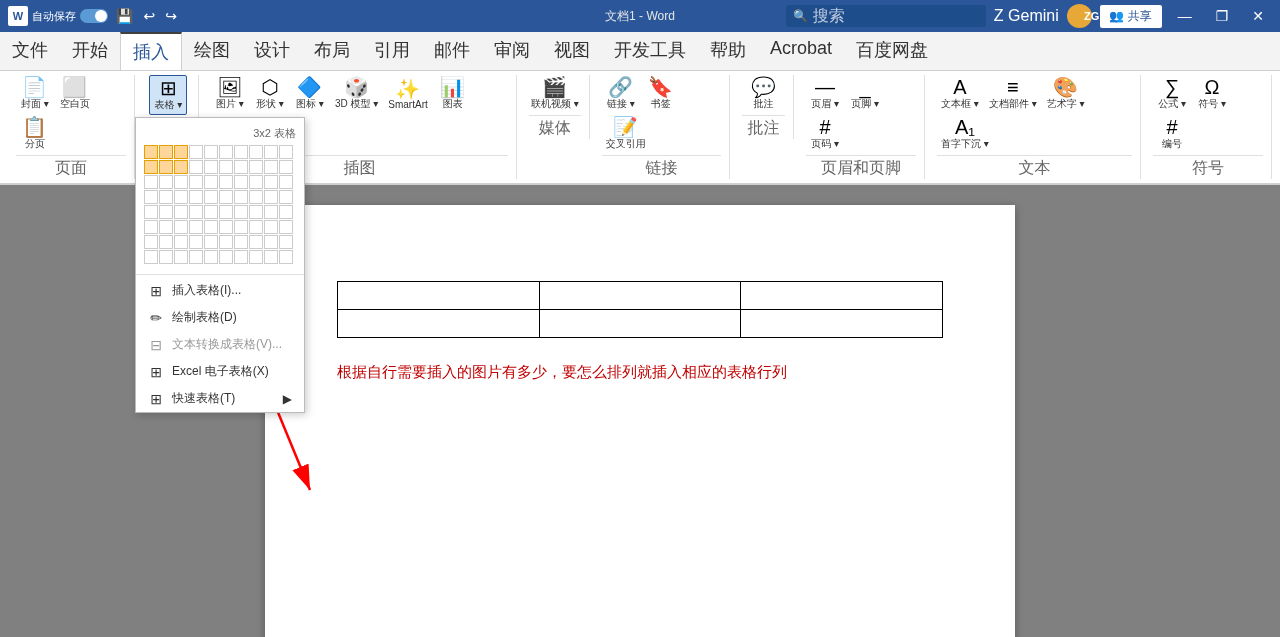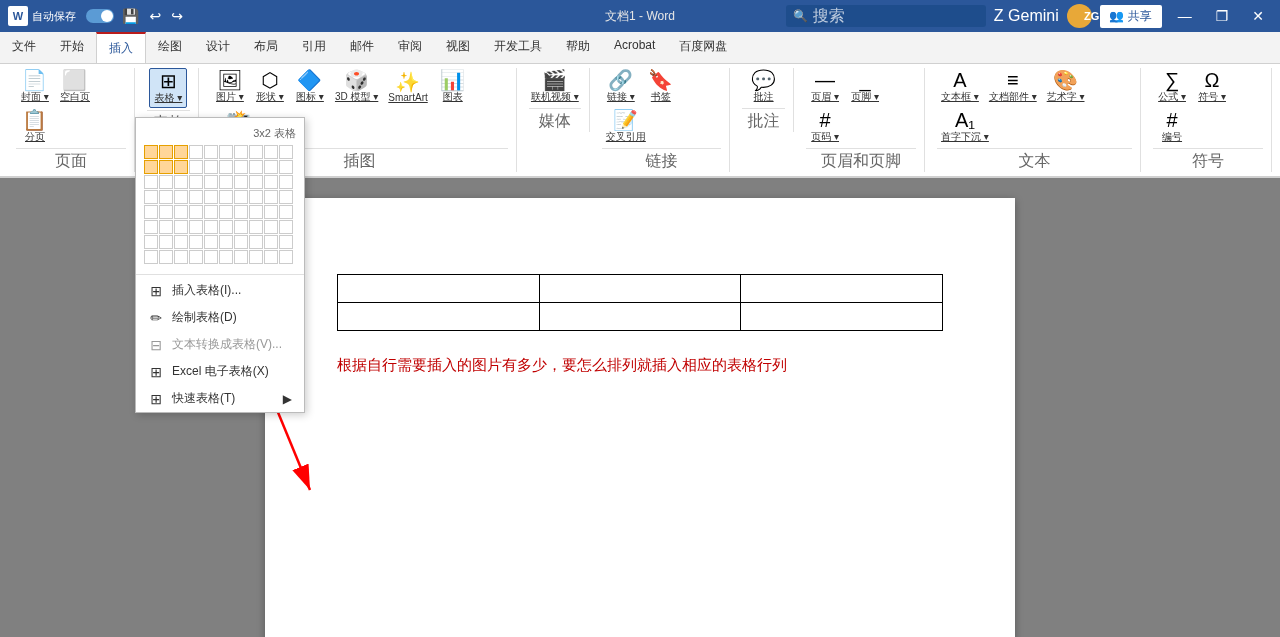--- a/index.html
+++ b/index.html
@@ -13,46 +13,46 @@
       align-items: center;
       justify-content: space-between;
       padding: 0 8px;
       color: white;
     }
     #title-bar-left { display: flex; align-items: center; gap: 4px; }
     #title-bar-center { position: absolute; left: 50%; transform: translateX(-50%); color: #e5e5e5; font-size: 12px; }
     #title-bar-right { display: flex; align-items: center; gap: 8px; margin-left: auto; }
     .title-btn { color: white; font-size: 14px; cursor: pointer; padding: 2px 8px; }
     .word-icon { width: 20px; height: 20px; background: white; color: #2b579a; font-weight: bold; font-size: 11px; display: flex; align-items: center; justify-content: center; border-radius: 2px; }
-    .autosave-area { display: flex; align-items: center; gap: 10px; font-size: 11px; }
+    .autosave-area { display: flex; align-items: center; gap: 4px; font-size: 11px; }
     .toggle { width: 28px; height: 14px; background: #5b9bd5; border-radius: 7px; position: relative; cursor: pointer; }
     .toggle-dot { width: 12px; height: 12px; background: white; border-radius: 50%; position: absolute; right: 1px; top: 1px; }
     .undo-redo { display: flex; gap: 2px; }
     .icon-btn { color: white; cursor: pointer; font-size: 14px; padding: 2px 4px; }
     .user-badge { background: #e8a838; color: white; border-radius: 50%; width: 24px; height: 24px; display: flex; align-items: center; justify-content: center; font-size: 11px; font-weight: bold; padding-left: 25px; }
     .share-btn { background: white; color: #2b579a; border: none; padding: 3px 10px; border-radius: 2px; font-size: 12px; cursor: pointer; display: flex; align-items: center; gap: 3px; }
 
     
     .search-bar { background: #1e4d8c; border-radius: 3px; display: flex; align-items: center; padding: 2px 8px; gap: 4px; width: 200px; }
     .search-bar input { background: transparent; border: none; outline: none; color: white; font-size: 16px; width: 150px; }
     .search-bar input::placeholder { color: rgba(255,255,255,0.7); }
 
     
     #ribbon { background: #f3f3f3; border-bottom: 1px solid #d0d0d0; }
     #ribbon-tabs { display: flex; background: #f3f3f3; border-bottom: 1px solid #d0d0d0; }
-    .ribbon-tab { padding: 6px 12px; font-size: 12px; cursor: pointer; color: #333; }
-    .ribbon-tab.active { background: white; color: #2b579a; border-top: 2px solid #b91c1c; border-left: 1px solid #d0d0d0; border-right: 1px solid #d0d0d0; }
+    .ribbon-tab { padding: 6px 12px; font-size: 18px; cursor: pointer; color: #333; }
+    .ribbon-tab.active { background: white; color: #2b579a; border-top: 2px solid #404040; border-left: 1px solid #d0d0d0; border-right: 1px solid #d0d0d0; }
     #ribbon-content { background: white; padding: 4px 8px; display: flex; align-items: flex-start; gap: 4px; border-bottom: 1px solid #d0d0d0; min-height: 80px; }
     .ribbon-group { display: flex; flex-direction: column; align-items: center; border-right: 1px solid #e0e0e0; padding: 0 8px; min-width: 60px; }
     .ribbon-group-items { display: flex; gap: 2px; flex-wrap: wrap; align-items: center; flex: 1; }
     .ribbon-group-label { font-size: 16px; color: #666; margin-top: 2px; border-top: 1px solid #e0e0e0; width: 100%; text-align: center; padding-top: 2px; }
     .ribbon-btn { display: flex; flex-direction: column; align-items: center; cursor: pointer; padding: 2px 4px; border-radius: 2px; min-width: 38px; }
     .ribbon-btn.active { background: #d0e4f7; border: 1px solid #2b579a; }
     .ribbon-icon { font-size: 20px; line-height: 1; }
-    .ribbon-label { font-size: 10px; color: #333; text-align: center; white-space: nowrap; text-decoration: underline; }
+    .ribbon-label { font-size: 10px; color: #333; text-align: center; white-space: nowrap; }
 
     
     #doc-area { display: flex; background: #808080; height: calc(637px - 32px - 32px - 85px); overflow: hidden; }
     #doc-scroll { flex: 1; overflow: auto; padding: 20px; display: flex; justify-content: center; }
     #doc-page { background: white; width: 750px; min-height: 900px; padding: 60px 72px; box-shadow: 0 2px 8px rgba(0,0,0,0.3); position: relative; }
     #doc-content { font-size: 14px; line-height: 1.8; color: #000; }
     .doc-text { margin-bottom: 12px; }
     .table-container { margin: 16px 0; }
     table.doc-table { border-collapse: collapse; width: 100%; }
     table.doc-table td { border: 1px solid #000; width: 33.33%; height: 28px; }

